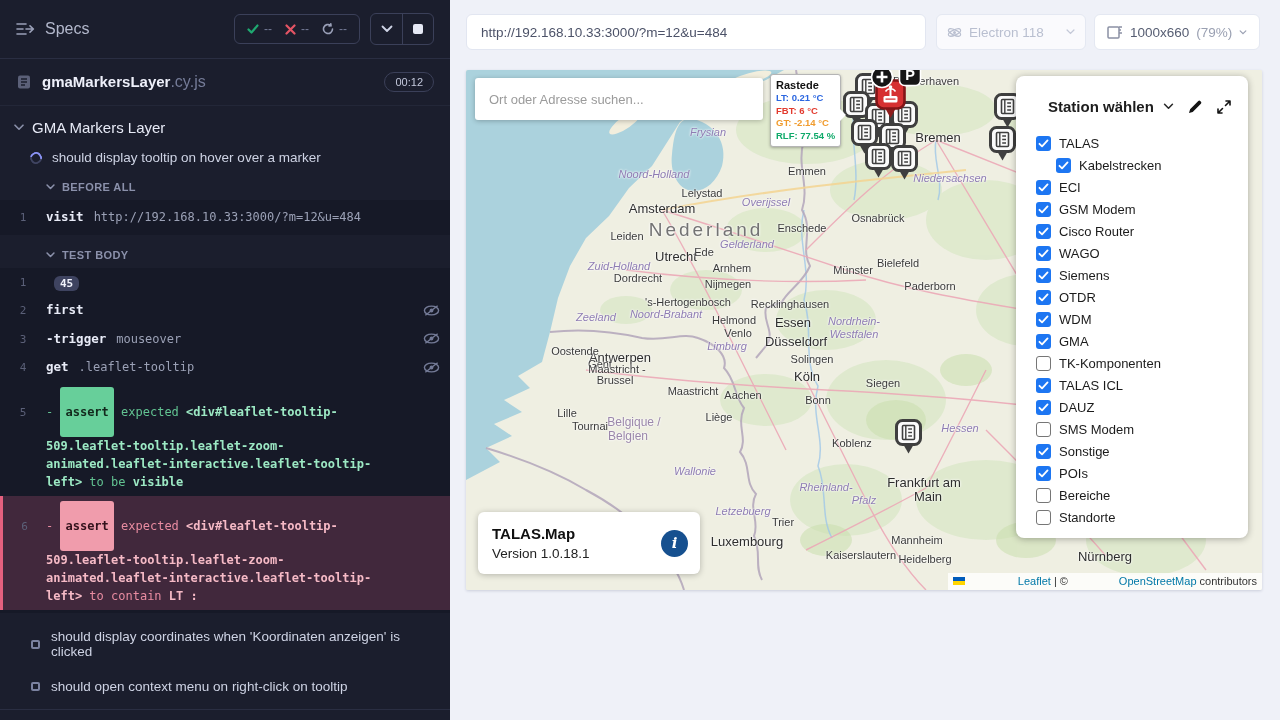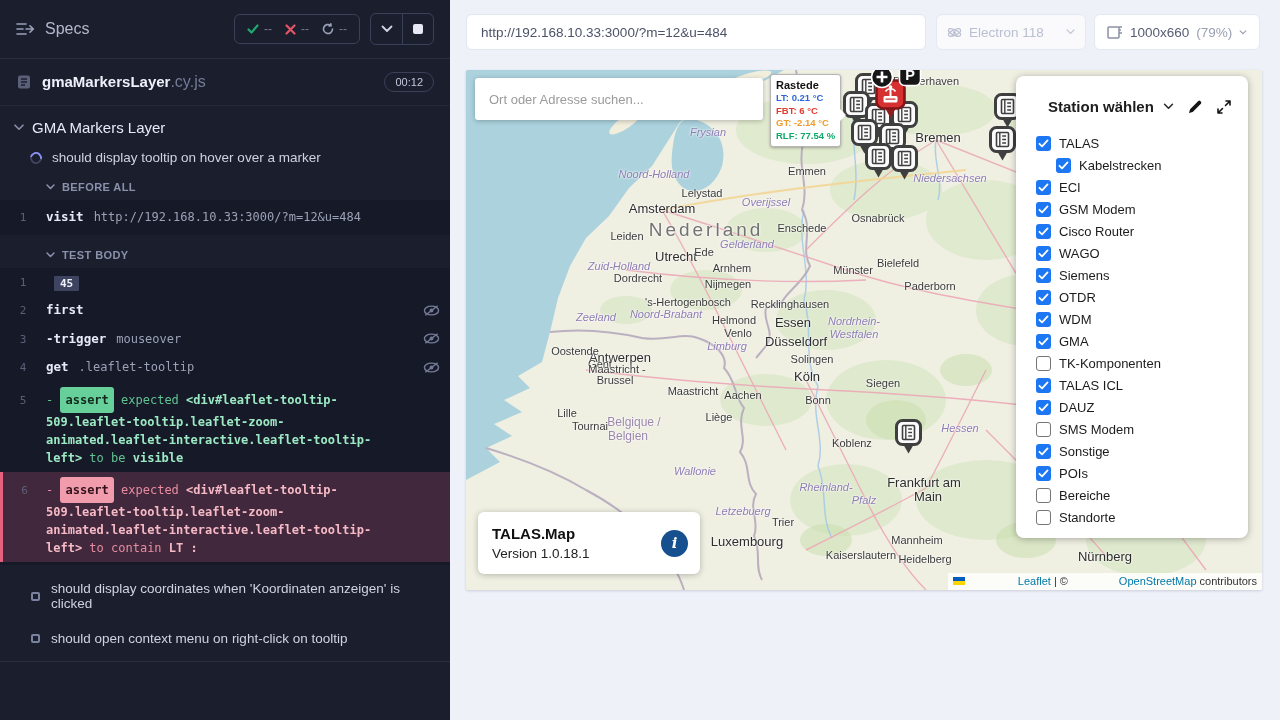--- a/index.html
+++ b/index.html
@@ -26,23 +26,23 @@
   .test-row { display:flex; align-items:center; gap:10px; padding:9px 16px 8px 30px; font-size:13.5px; color:#ced3e4; cursor:pointer; }
   .spinner { width:12px; height:12px; border-radius:50%; border:2px solid #3f4461; border-top-color:#8a93f5; border-right-color:#8a93f5; transform:rotate(-35deg); flex:0 0 auto; }
   .section-label { display:flex; align-items:center; gap:7px; padding:8px 16px 6px 46px; font-size:11px; font-weight:700; letter-spacing:.4px; color:#8b91ab; cursor:pointer; }
 
   .cmd-group { background:#161927; margin:1px 0 6px; padding:3px 0; }
   .cmd-row { display:flex; align-items:baseline; padding:5px 10px 5px 0; font-family:"DejaVu Sans Mono",monospace; font-size:12px; position:relative; cursor:pointer; }
   .cmd-num { flex:0 0 46px; text-align:center; font-size:11px; color:#5b6078; }
   .cmd-body { flex:1; color:#9ba1b6; line-height:1.5; overflow-wrap:anywhere; }
   .cmd-method { font-weight:700; color:#e8ebf7; font-size:12.5px; margin-right:10px; }
   .cmd-right { margin-left:8px; flex:0 0 auto; align-self:center; display:flex; align-items:center; }
-  .count-badge { background:#3e4360; color:#f1f3fc; font-size:11px; font-weight:700; border-radius:1px; padding:1px 6px; }
+  .count-badge { background:#3e4360; color:#f1f3fc; font-size:11px; font-weight:700; border-radius:6px; padding:1px 6px; }
   .assert .cmd-body { max-width:352px; }
-  .abadge { display:inline-block; padding:4px 5px; border-radius:3px; font-weight:700; }
+  .abadge { display:inline-block; padding:16px 5px; border-radius:3px; font-weight:700; }
   .assert-passed .cmd-body { color:#62c392; }
   .assert-passed .abadge { background:#67cf9a; color:#13291d; }
   .assert-passed b { color:#9ce9c4; }
   .assert-failed { background:#41283c; border-left:3px solid #e4607e; }
   .assert-failed .cmd-num { flex-basis:43px; }
   .assert-failed .cmd-body { color:#e98ca1; }
   .assert-failed .abadge { background:#f09cac; color:#33121c; }
   .assert-failed b { color:#f6bac6; }
 
   .pending-row { display:flex; align-items:center; gap:11px; padding:10px 16px 10px 31px; font-size:13.5px; color:#ced3e4; cursor:pointer; }

